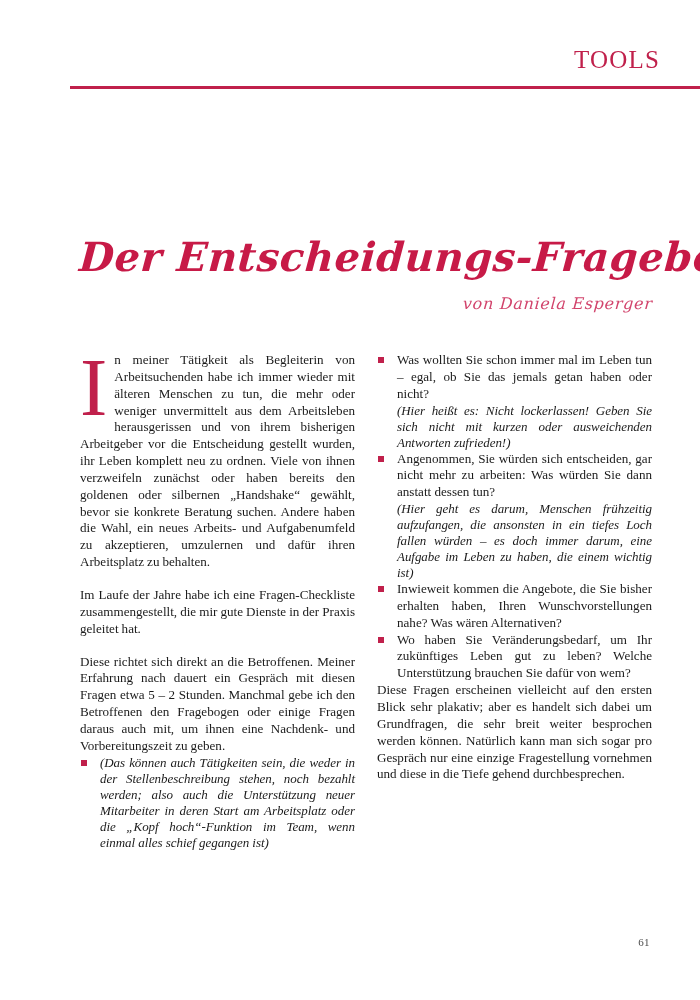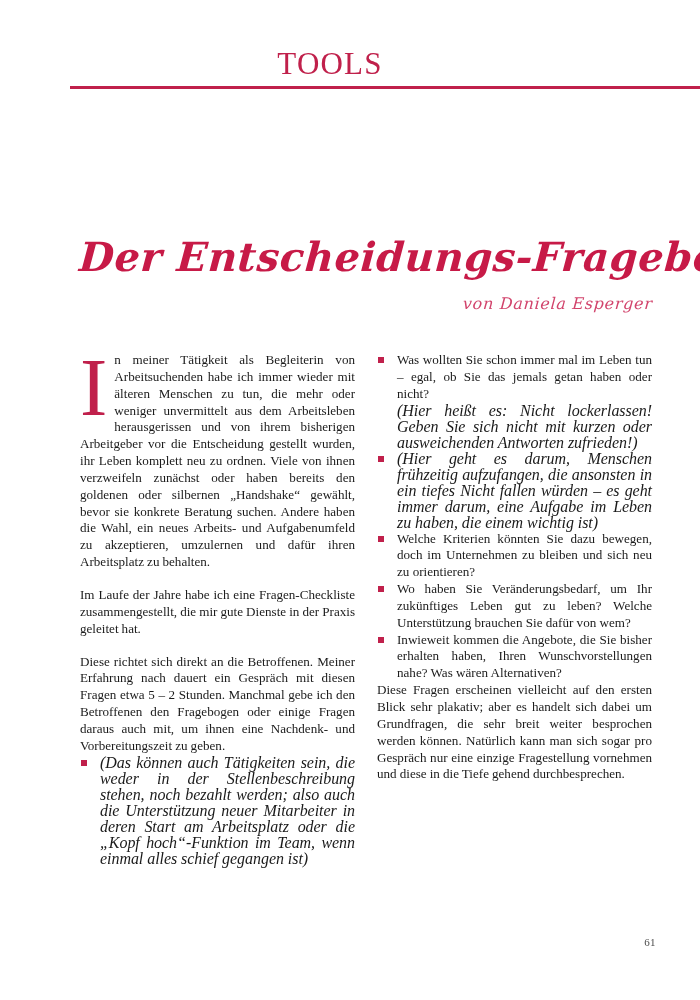--- a/index.html
+++ b/index.html
@@ -23,22 +23,22 @@
     width: 700px;
     height: 1000px;
   }
 
   
   .running-head {
     position: absolute;
     top: 46px;
     left: 0;
     width: 660px;
-    text-align: center;
-    font-size: 31px;
+    text-align: right;
+    font-size: 25px;
     letter-spacing: 1.2px;
     color: #c0204b;
     font-family: "Liberation Serif", "DejaVu Serif", serif;
     font-weight: 400;
   }
   .head-rule {
     position: absolute;
     top: 86px;
     left: 70px;
     width: 630px;
@@ -136,29 +136,29 @@
     top: 5px;
     width: 6px;
     height: 6px;
     background: #c0204b;
     display: block;
   }
   .q-main { display: block; font-family: Liberation Serif, serif; }
   .q-note {
     display: block;
     font-style: italic;
-    font-size: 16px;
+    font-size: 13px;
     line-height: 16.0px;
     letter-spacing: -0.05px;
   }
 
   
   .folio {
     position: absolute;
-    right: 44px;
+    right: 50px;
     bottom: 52px;
     font-size: 11px;
     color: #4d4d4d;
     letter-spacing: 0.4px;
   }
 </style>
 </head>
 <body>
 
 <div class="page">
@@ -199,38 +199,35 @@
         <li>
           <span class="bullet"></span>
           <span class="q-main">Was wollten Sie schon immer mal im Leben tun – egal, ob Sie das jemals getan haben oder nicht?</span>
           <span class="q-note">(Hier heißt es: Nicht lockerlassen! Geben Sie sich nicht mit kurzen oder ausweichenden Antworten zufrieden!)</span>
         </li>
 
 
 
         <li>
           <span class="bullet"></span>
-          <span class="q-note">(Hier geht es darum, Menschen frühzeitig aufzufangen, die ansonsten in ein tiefes Nicht fallen würden – es geht immer darum, eine Aufgabe im Leben zu haben, die einem wichtig ist)</span>
-        </li>
-
-        <li>
-          <span class="bullet"></span>
-          <span class="q-main">Welche Kriterien könnten Sie dazu bewegen, doch im Unternehmen zu bleiben und sich neu zu orientieren?</span>
+          <span class="q-main">Angenommen, Sie würden sich entscheiden, gar nicht mehr zu arbeiten: Was würden Sie dann anstatt dessen tun?</span>
+          <span class="q-note">(Hier geht es darum, Menschen frühzeitig aufzufangen, die ansonsten in ein tiefes Loch fallen würden – es doch immer darum, eine Aufgabe im Leben zu haben, die einem wichtig ist)</span>
+        </li>
+
+
+        <li>
+          <span class="bullet"></span>
+          <span class="q-main">Inwieweit kommen die Angebote, die Sie bisher erhalten haben, Ihren Wunschvorstellungen nahe? Was wären Alternativen?</span>
         </li>
 
         <li>
           <span class="bullet"></span>
           <span class="q-main">Wo haben Sie Veränderungsbedarf, um Ihr zukünftiges Leben gut zu leben? Welche Unterstützung brauchen Sie dafür von wem?</span>
         </li>
 
-        <li>
-          <span class="bullet"></span>
-          <span class="q-main">Inwieweit kommen die Angebote, die Sie bisher erhalten haben, Ihren Wunschvorstellungen nahe? Was wären Alternativen?</span>
-        </li>
-
       </ul>
 
       <p class="body">Diese Fragen erscheinen vielleicht auf den ersten Blick sehr plakativ; aber es handelt sich dabei um Grundfragen, die sehr breit weiter besprochen werden können. Natürlich kann man sich sogar pro Gespräch nur eine einzige Fragestellung vornehmen und diese in die Tiefe gehend durchbesprechen.</p>
 
     </div>
 
   </div>
 
   <div class="folio">61</div>
 

